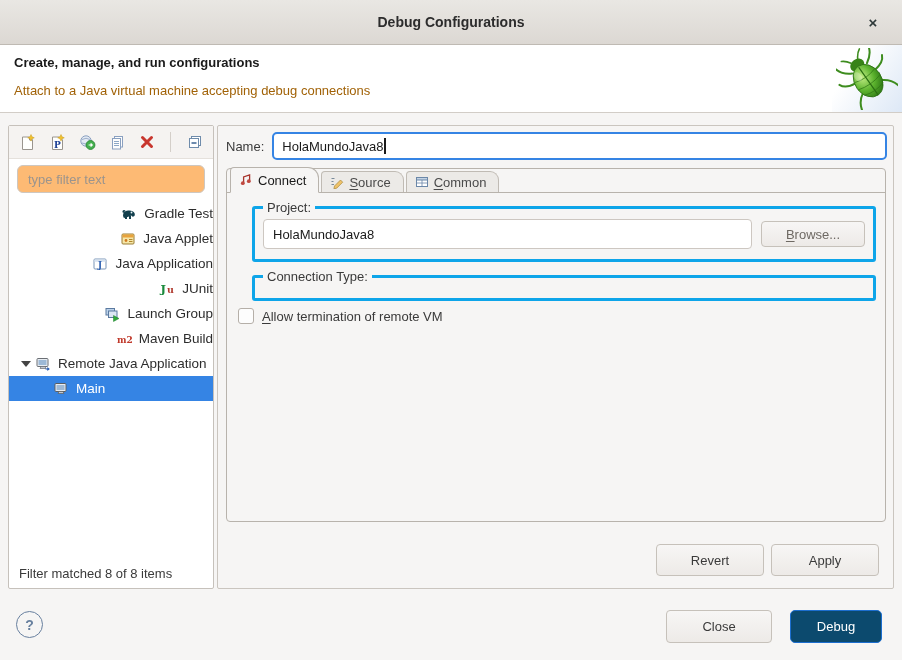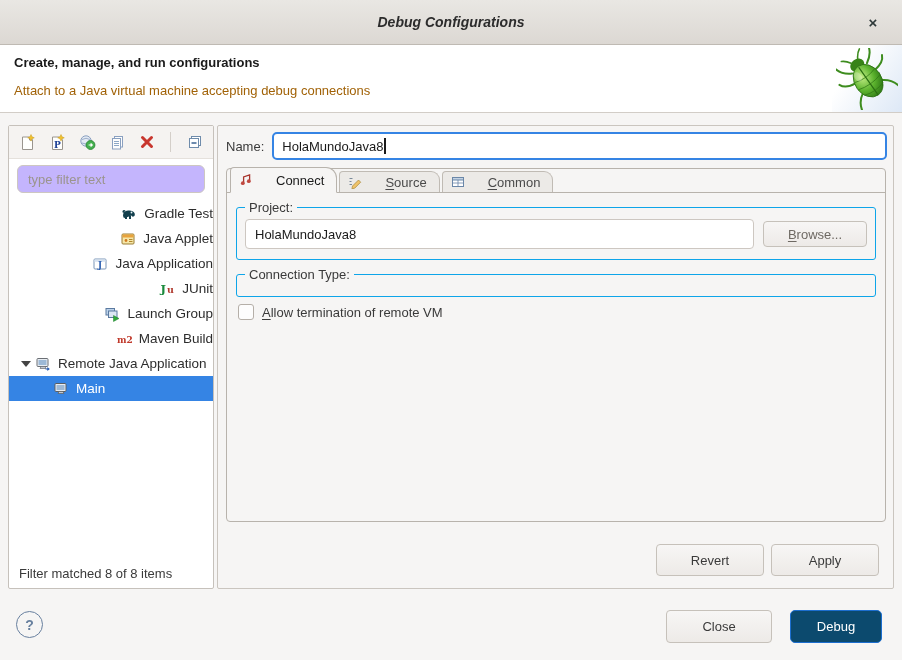--- a/index.html
+++ b/index.html
@@ -10,21 +10,21 @@
     font-size:13px;color:#3a3a3a;
     -webkit-font-smoothing:antialiased;
   }
   
   .titlebar{
     position:absolute;left:0;top:0;width:902px;height:44px;
     background:linear-gradient(#e9e7e3,#dcd8d3);
     border-bottom:1px solid #bfbab3;
     display:flex;align-items:center;justify-content:center;
   }
-  .titlebar .title{font-weight:bold;font-size:14px;color:#2c2c2c;font-style:italic;}
+  .titlebar .title{font-weight:bold;font-size:14px;color:#2c2c2c;}
   .titlebar .close{
     position:absolute;right:18px;top:11px;width:22px;height:22px;
     display:flex;align-items:center;justify-content:center;
     font-size:15px;font-weight:bold;color:#2f3a3a;cursor:pointer;
   }
   
   .banner{
     position:absolute;left:0;top:45px;width:902px;height:67px;
     background:#ffffff;border-bottom:1px solid #d2cdc7;
   }
@@ -43,21 +43,21 @@
   }
   .lp-toolbar{
     height:32px;background:#f5f3f1;border-bottom:1px solid #e5e1dc;
     display:flex;align-items:center;padding:0 6px;gap:6px;
   }
   .tb-btn{width:24px;height:24px;display:flex;align-items:center;justify-content:center;border-radius:3px;cursor:pointer;}
   .tb-sep{width:1px;height:20px;background:#d4cfc9;margin:0 5px;}
   .filter-box{margin:6px 8px 0 8px;}
   .filter-box input{
     width:100%;height:28px;box-sizing:border-box;
-    border:1px solid #cdc7c1;border-radius:6px;background:#c4b5fd;
+    border:1px solid #cdc7c1;border-radius:6px;background:#fdba74;
     font-family:inherit;font-size:13px;color:#3a3a3a;padding:0 10px;outline:none;
   }
   .filter-box input::placeholder{color:#9b948d;}
   .tree{margin-top:8px;}
   .trow{height:25px;display:flex;align-items:center;cursor:pointer;white-space:nowrap;}
   .trow .exp{width:18px;display:flex;align-items:center;justify-content:center;margin-left:8px;}
   .trow .exp .tri{width:0;height:0;border-left:5px solid transparent;border-right:5px solid transparent;border-top:6px solid #444;}
   .trow.root{padding-left:26px;justify-content:flex-end;}
   .trow.haschild{padding-left:0;}
   .trow.child{padding-left:44px;}
@@ -82,33 +82,33 @@
   
   .tab-folder{
     position:absolute;left:8px;right:7px;top:42px;bottom:66px;
     border:1px solid #b8b3ac;border-radius:4px;background:#f6f5f4;box-sizing:border-box;
   }
   .tabstrip{
     height:23px;border-bottom:1px solid #b8b3ac;
     display:flex;align-items:flex-end;padding-left:3px;
   }
   .tab{
-    display:flex;align-items:center;gap:23px;padding:0 12px 0 8px;cursor:pointer;
+    display:flex;align-items:center;gap:5px;padding:0 12px 0 8px;cursor:pointer;
     border:1px solid #c0bbb4;border-bottom:none;background:#eceae7;height:20px;
     border-radius:4px 9px 0 0;color:#4a4a4a;margin-right:2px;margin-top:48px;
   }
   .tab.active{
     height:24px;margin-bottom:-1px;background:#f6f5f4;
     border:1px solid #b8b3ac;border-bottom:1px solid #f6f5f4;
     border-radius:4px 11px 0 0;color:#1a1a1a;z-index:2;
   }
   .tab .ticn{display:flex;align-items:center;}
   .tab-content{padding:7px 9px 0 9px;}
   fieldset{
-    border:1px solid #0ea5e9;border-radius:3px;margin:0 0 7px 0;
+    border:3px solid #0ea5e9;border-radius:3px;margin:0 0 7px 16px;
     padding:4px 8px 10px 8px;
   }
   legend{padding:0 4px;font-size:13px;color:#3a3a3a;}
   .row{display:flex;align-items:center;}
   .txt{
     height:30px;box-sizing:border-box;background:#fff;border:1px solid #cdc7c1;
     border-radius:4px;font-family:inherit;font-size:13px;color:#1a1a1a;
     padding:0 9px;outline:none;
   }
   .grow{flex:1;}

